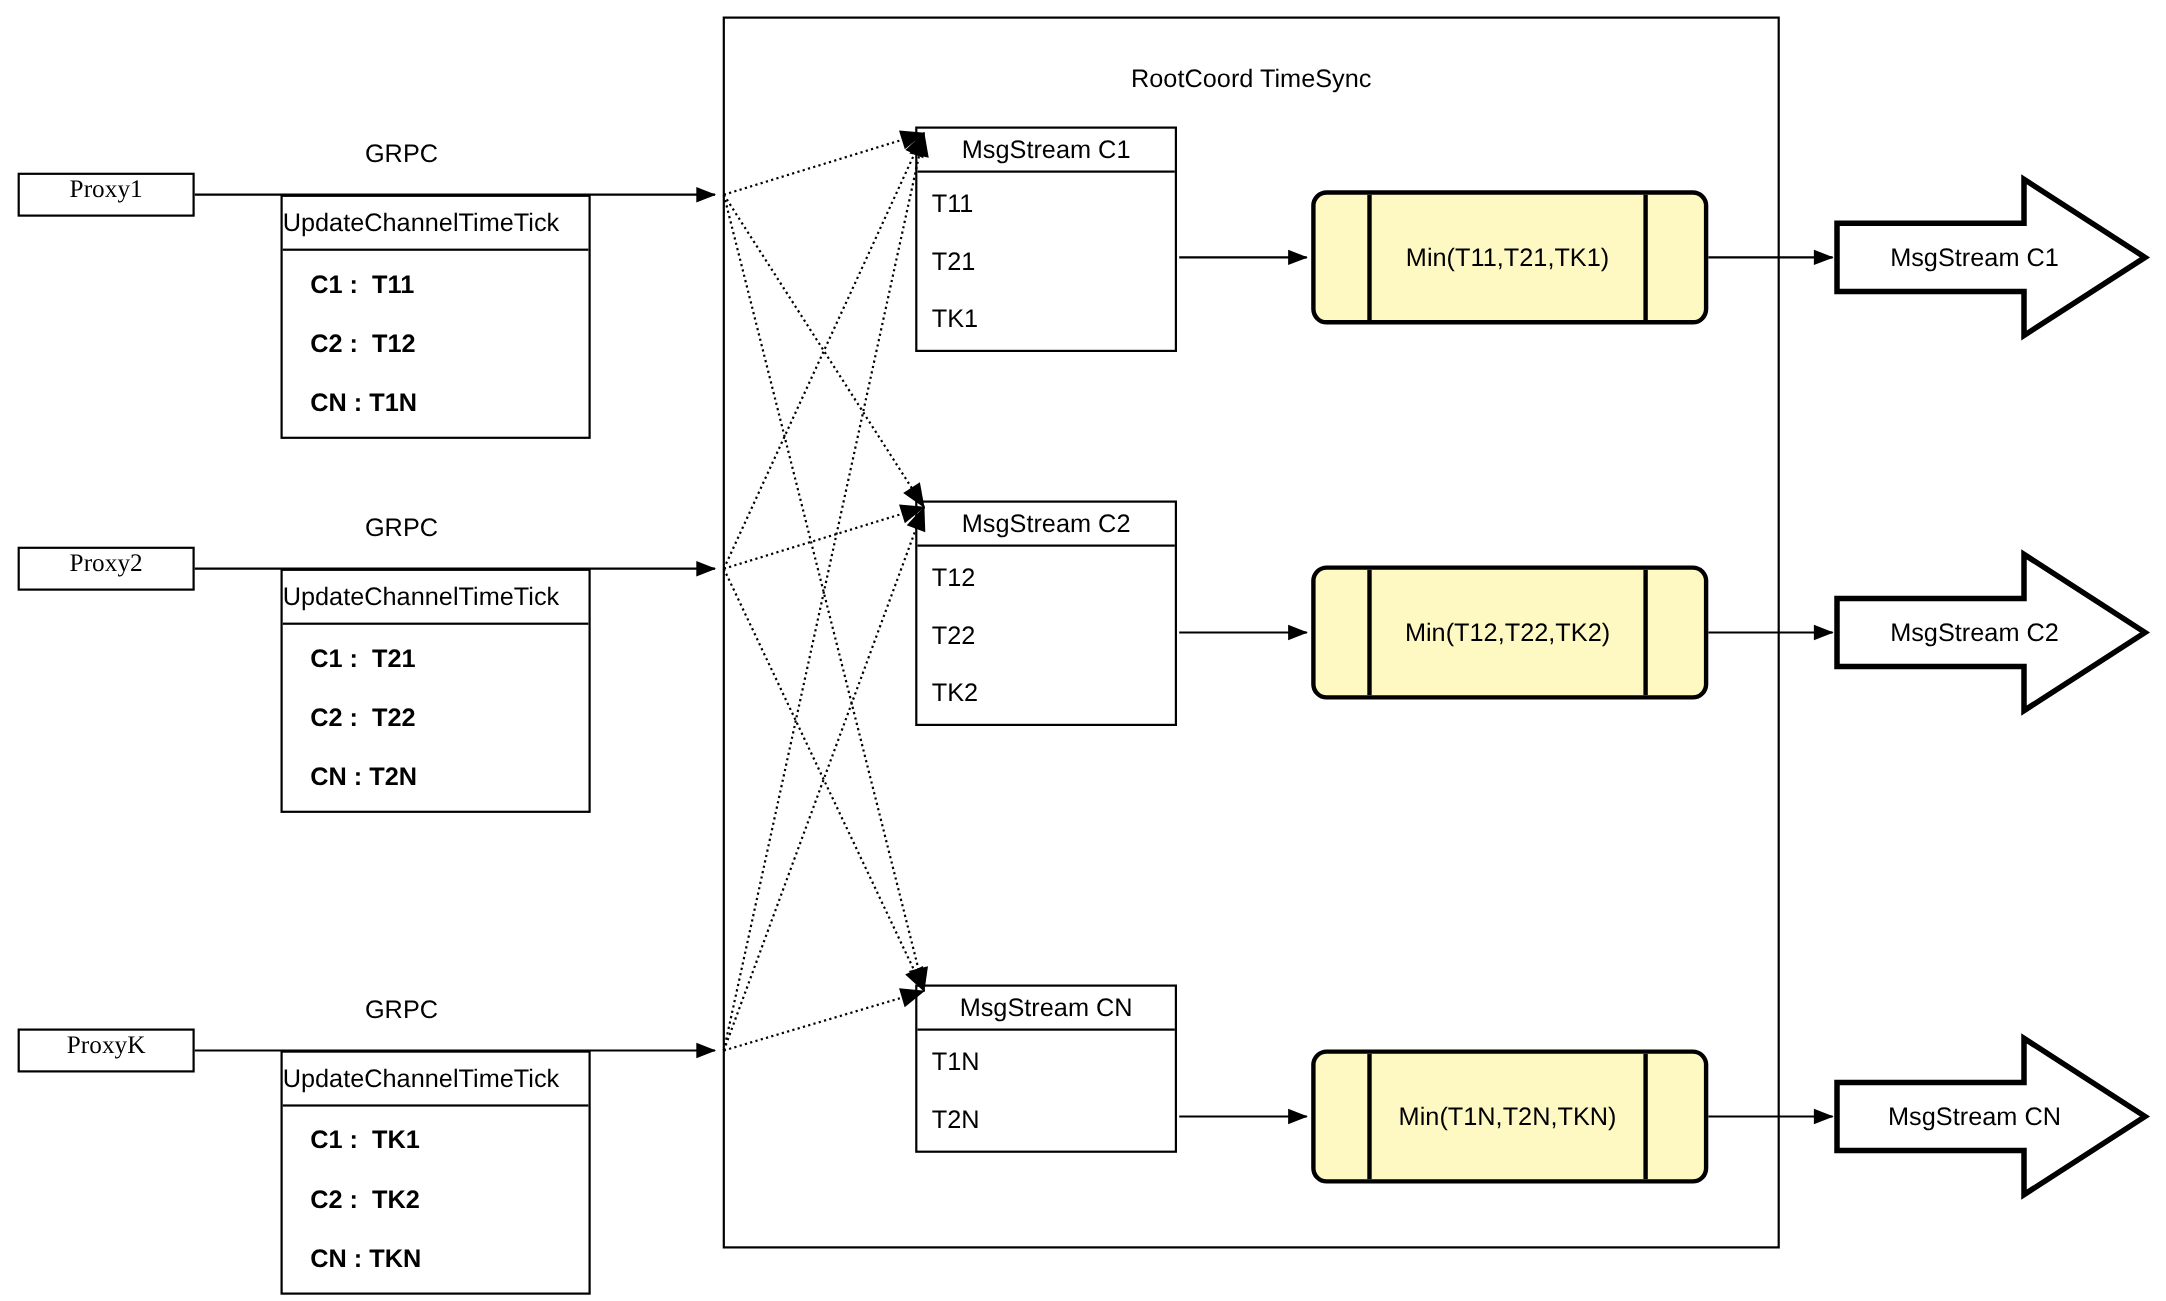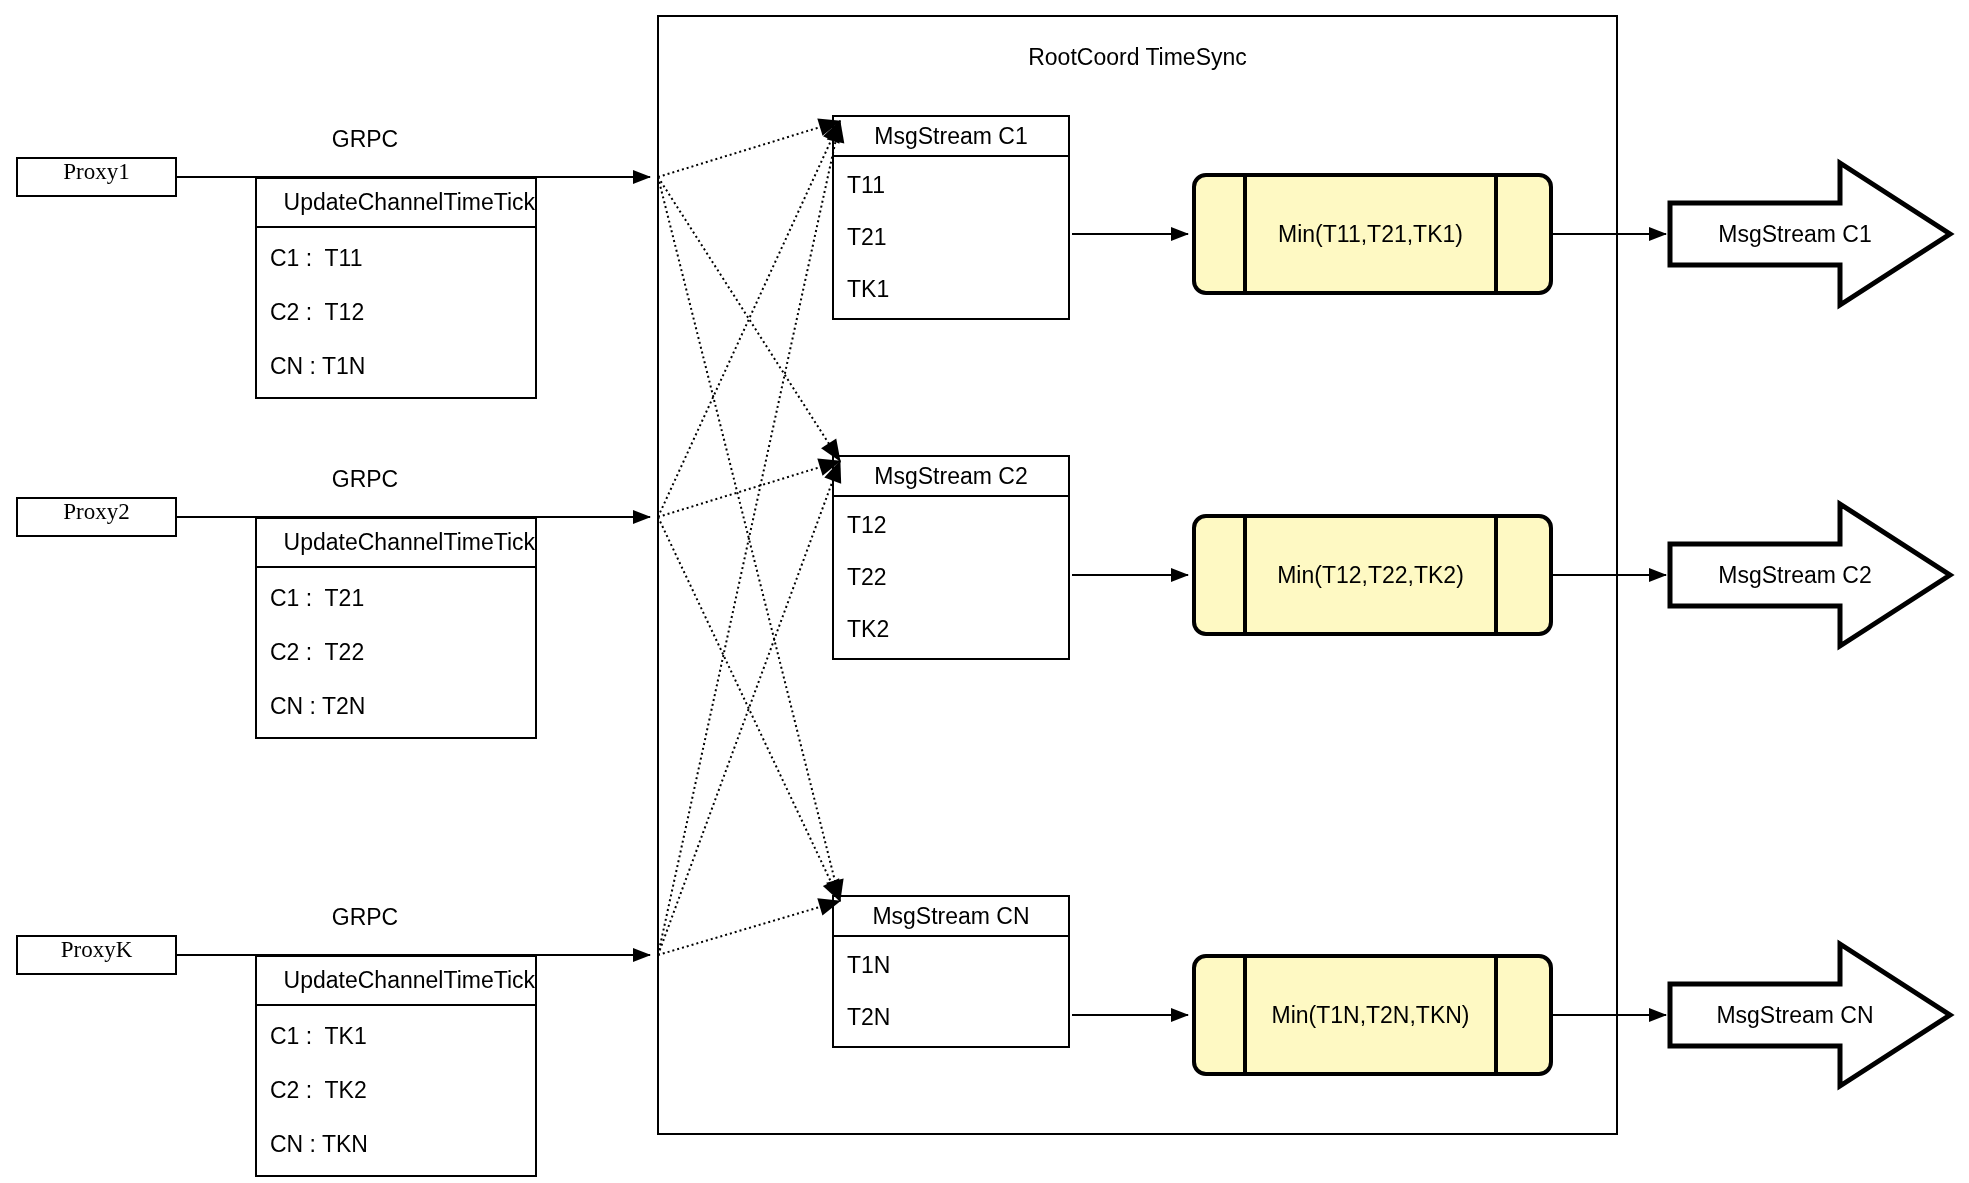--- a/index.html
+++ b/index.html
@@ -24,27 +24,27 @@
   .grpc-label{
     width:200px;height:30px;line-height:30px;
     text-align:center;font-size:23px;
   }
   
   .tick-table{
     width:282px;border:2px solid #000;background:#fff;
   }
   .tt-header{
     height:47px;line-height:47px;border-bottom:2px solid #000;
-    text-align:right;font-size:23px;
+    text-align:left;font-size:23px;
   }
   .tt-row{
     height:54px;line-height:54px;padding-left:13px;
     font-size:23px;white-space:pre;
   }
-  .tick-table .tt-body{padding:3px 0 4px 0;}
+  .tick-table .tt-body{padding:3px 0 4px 12px;font-weight:bold;}
   
   .stream-table{
     width:238px;border:2px solid #000;background:#fff;
   }
   .st-header{
     height:38px;line-height:38px;border-bottom:2px solid #000;
     text-align:center;font-size:23px;
   }
   .st-row{
     height:52px;line-height:52px;padding-left:13px;
@@ -63,21 +63,21 @@
     position:absolute;left:51px;right:55px;top:0;bottom:0;
     display:flex;align-items:center;justify-content:center;
     font-size:23px;
   }
   
   .rootcoord-box{
     left:657px;top:15px;width:961px;height:1120px;
     border:2px solid #000;background:transparent;
   }
   .rootcoord-title{
-    left:657px;top:42px;width:961px;height:30px;line-height:30px;
+    left:657px;top:56px;width:961px;height:30px;line-height:30px;
     text-align:center;font-size:23px;
   }
   
   .arrow-label{
     width:250px;height:30px;line-height:30px;
     text-align:center;font-size:23px;
     z-index:3;
   }
   .layer-svg{position:absolute;left:0;top:0;pointer-events:none;}
   #svg-shapes{z-index:1;}

